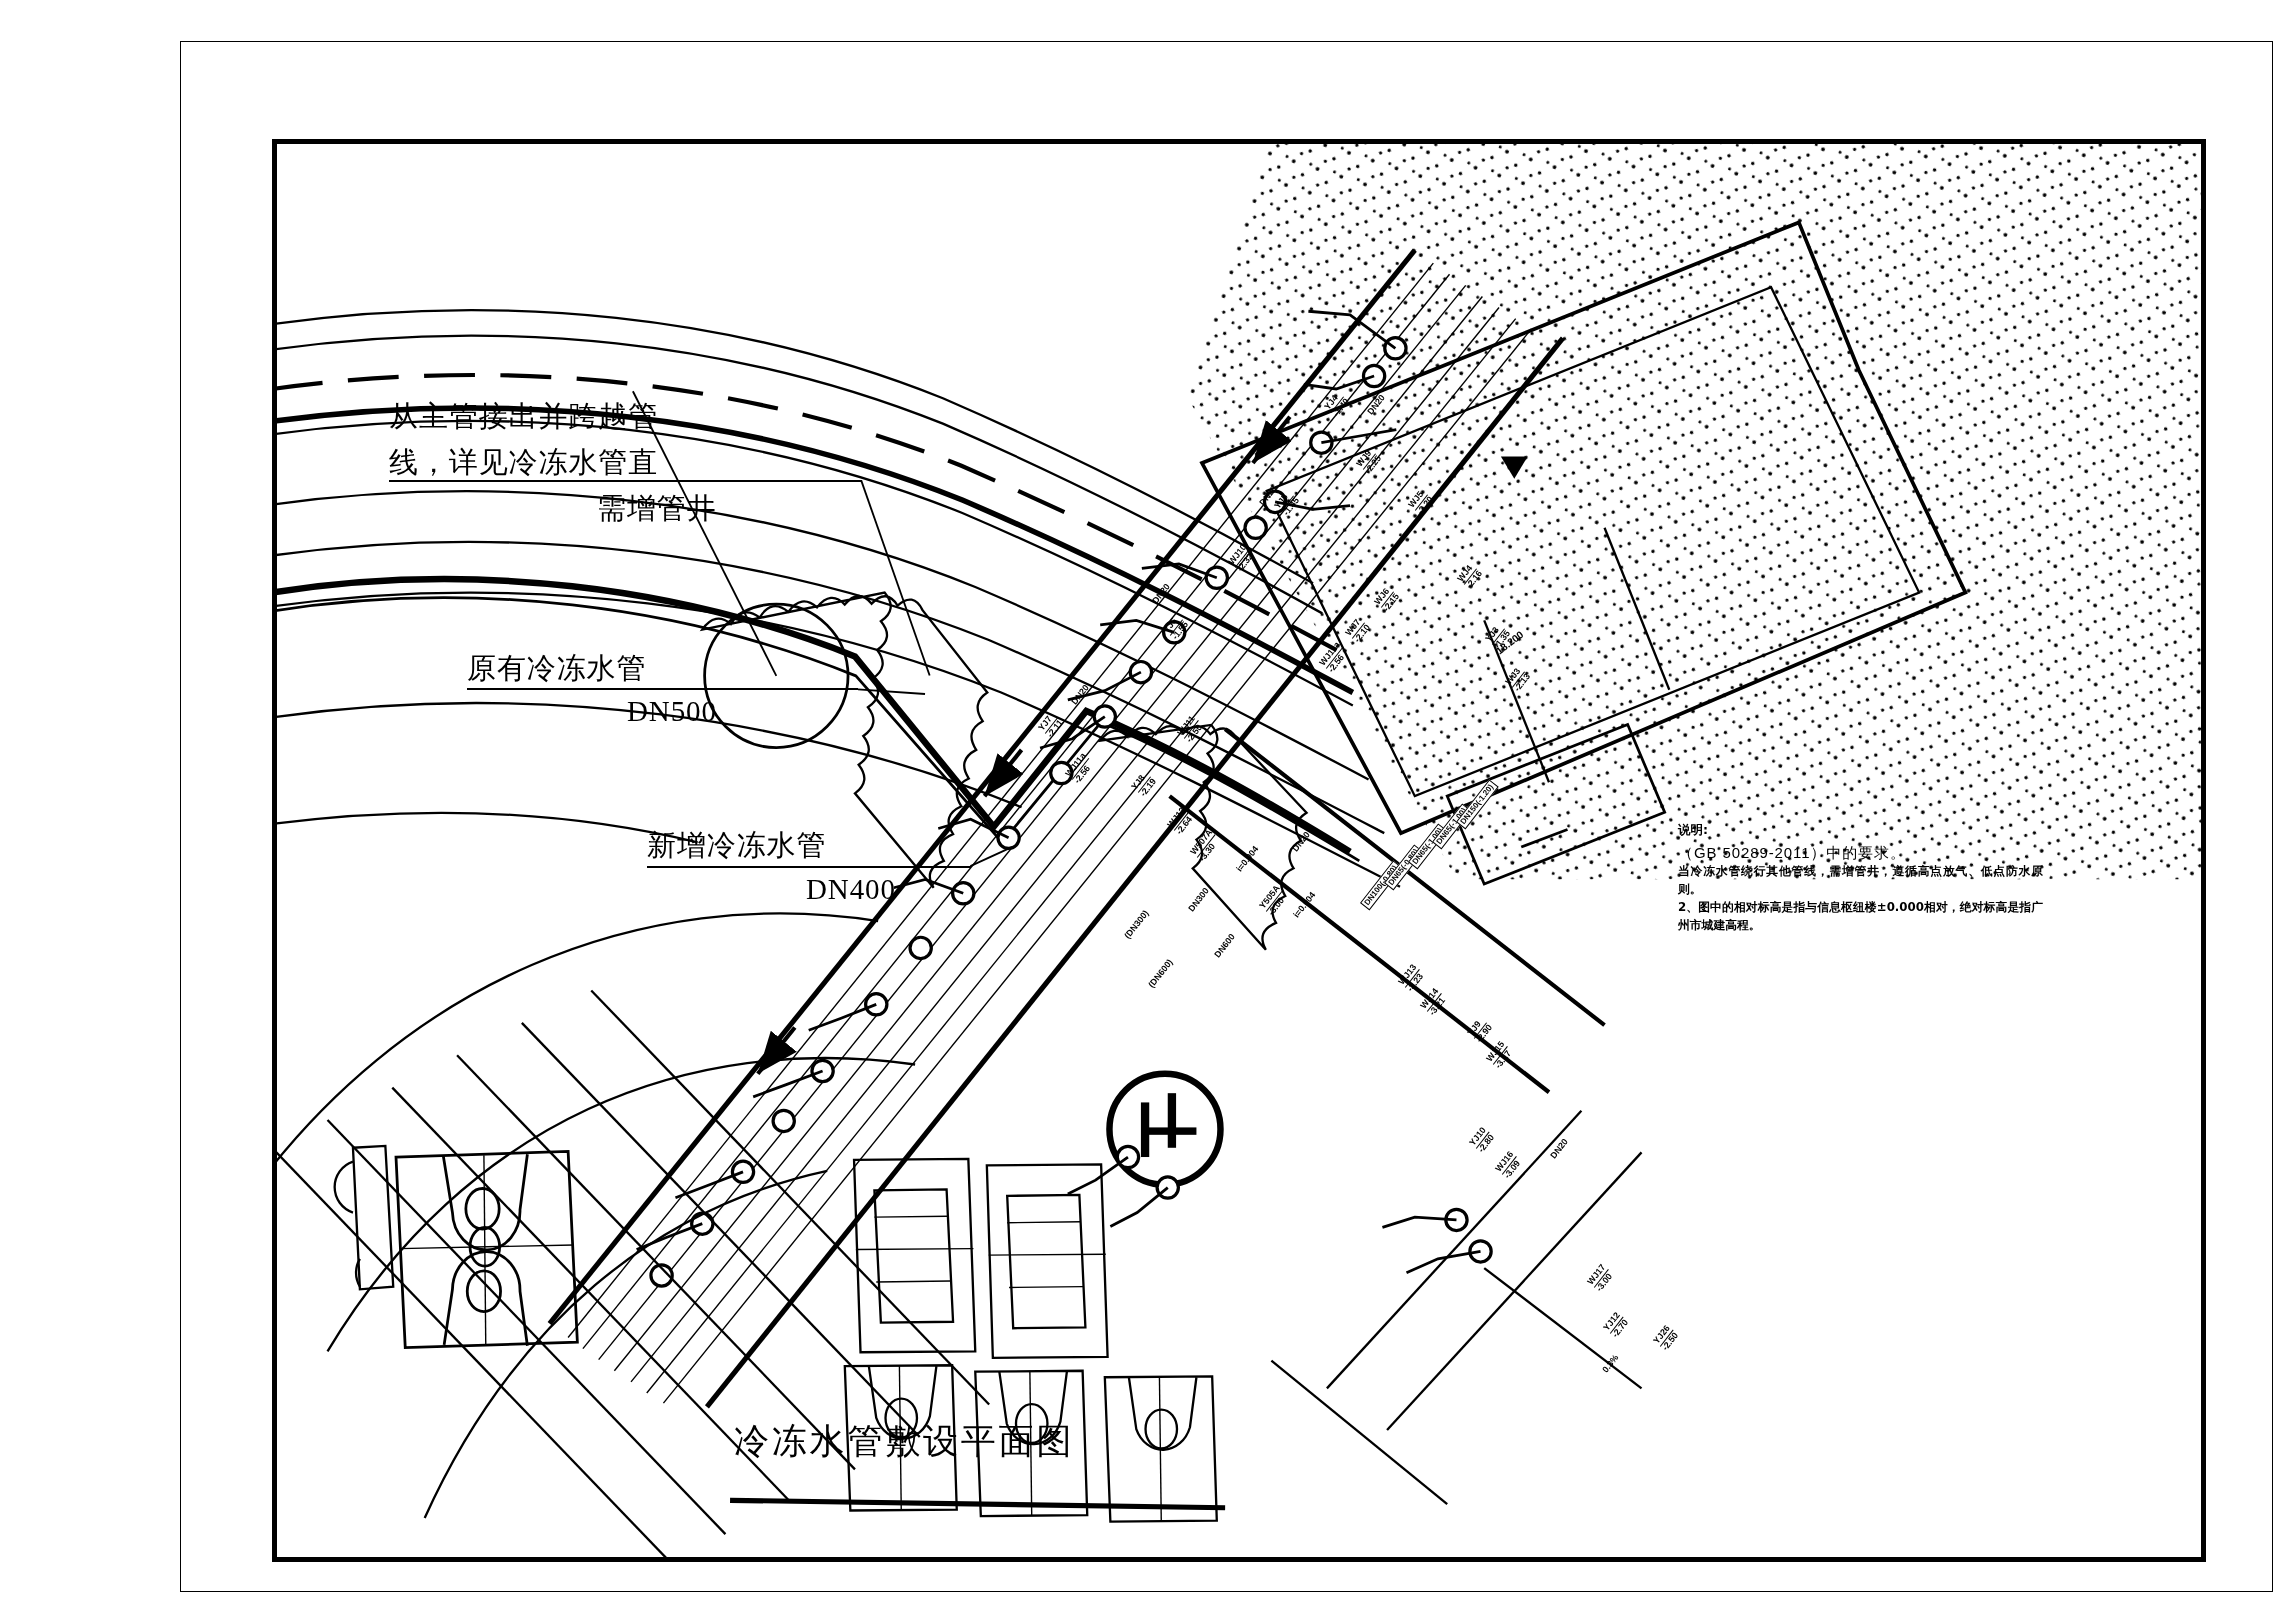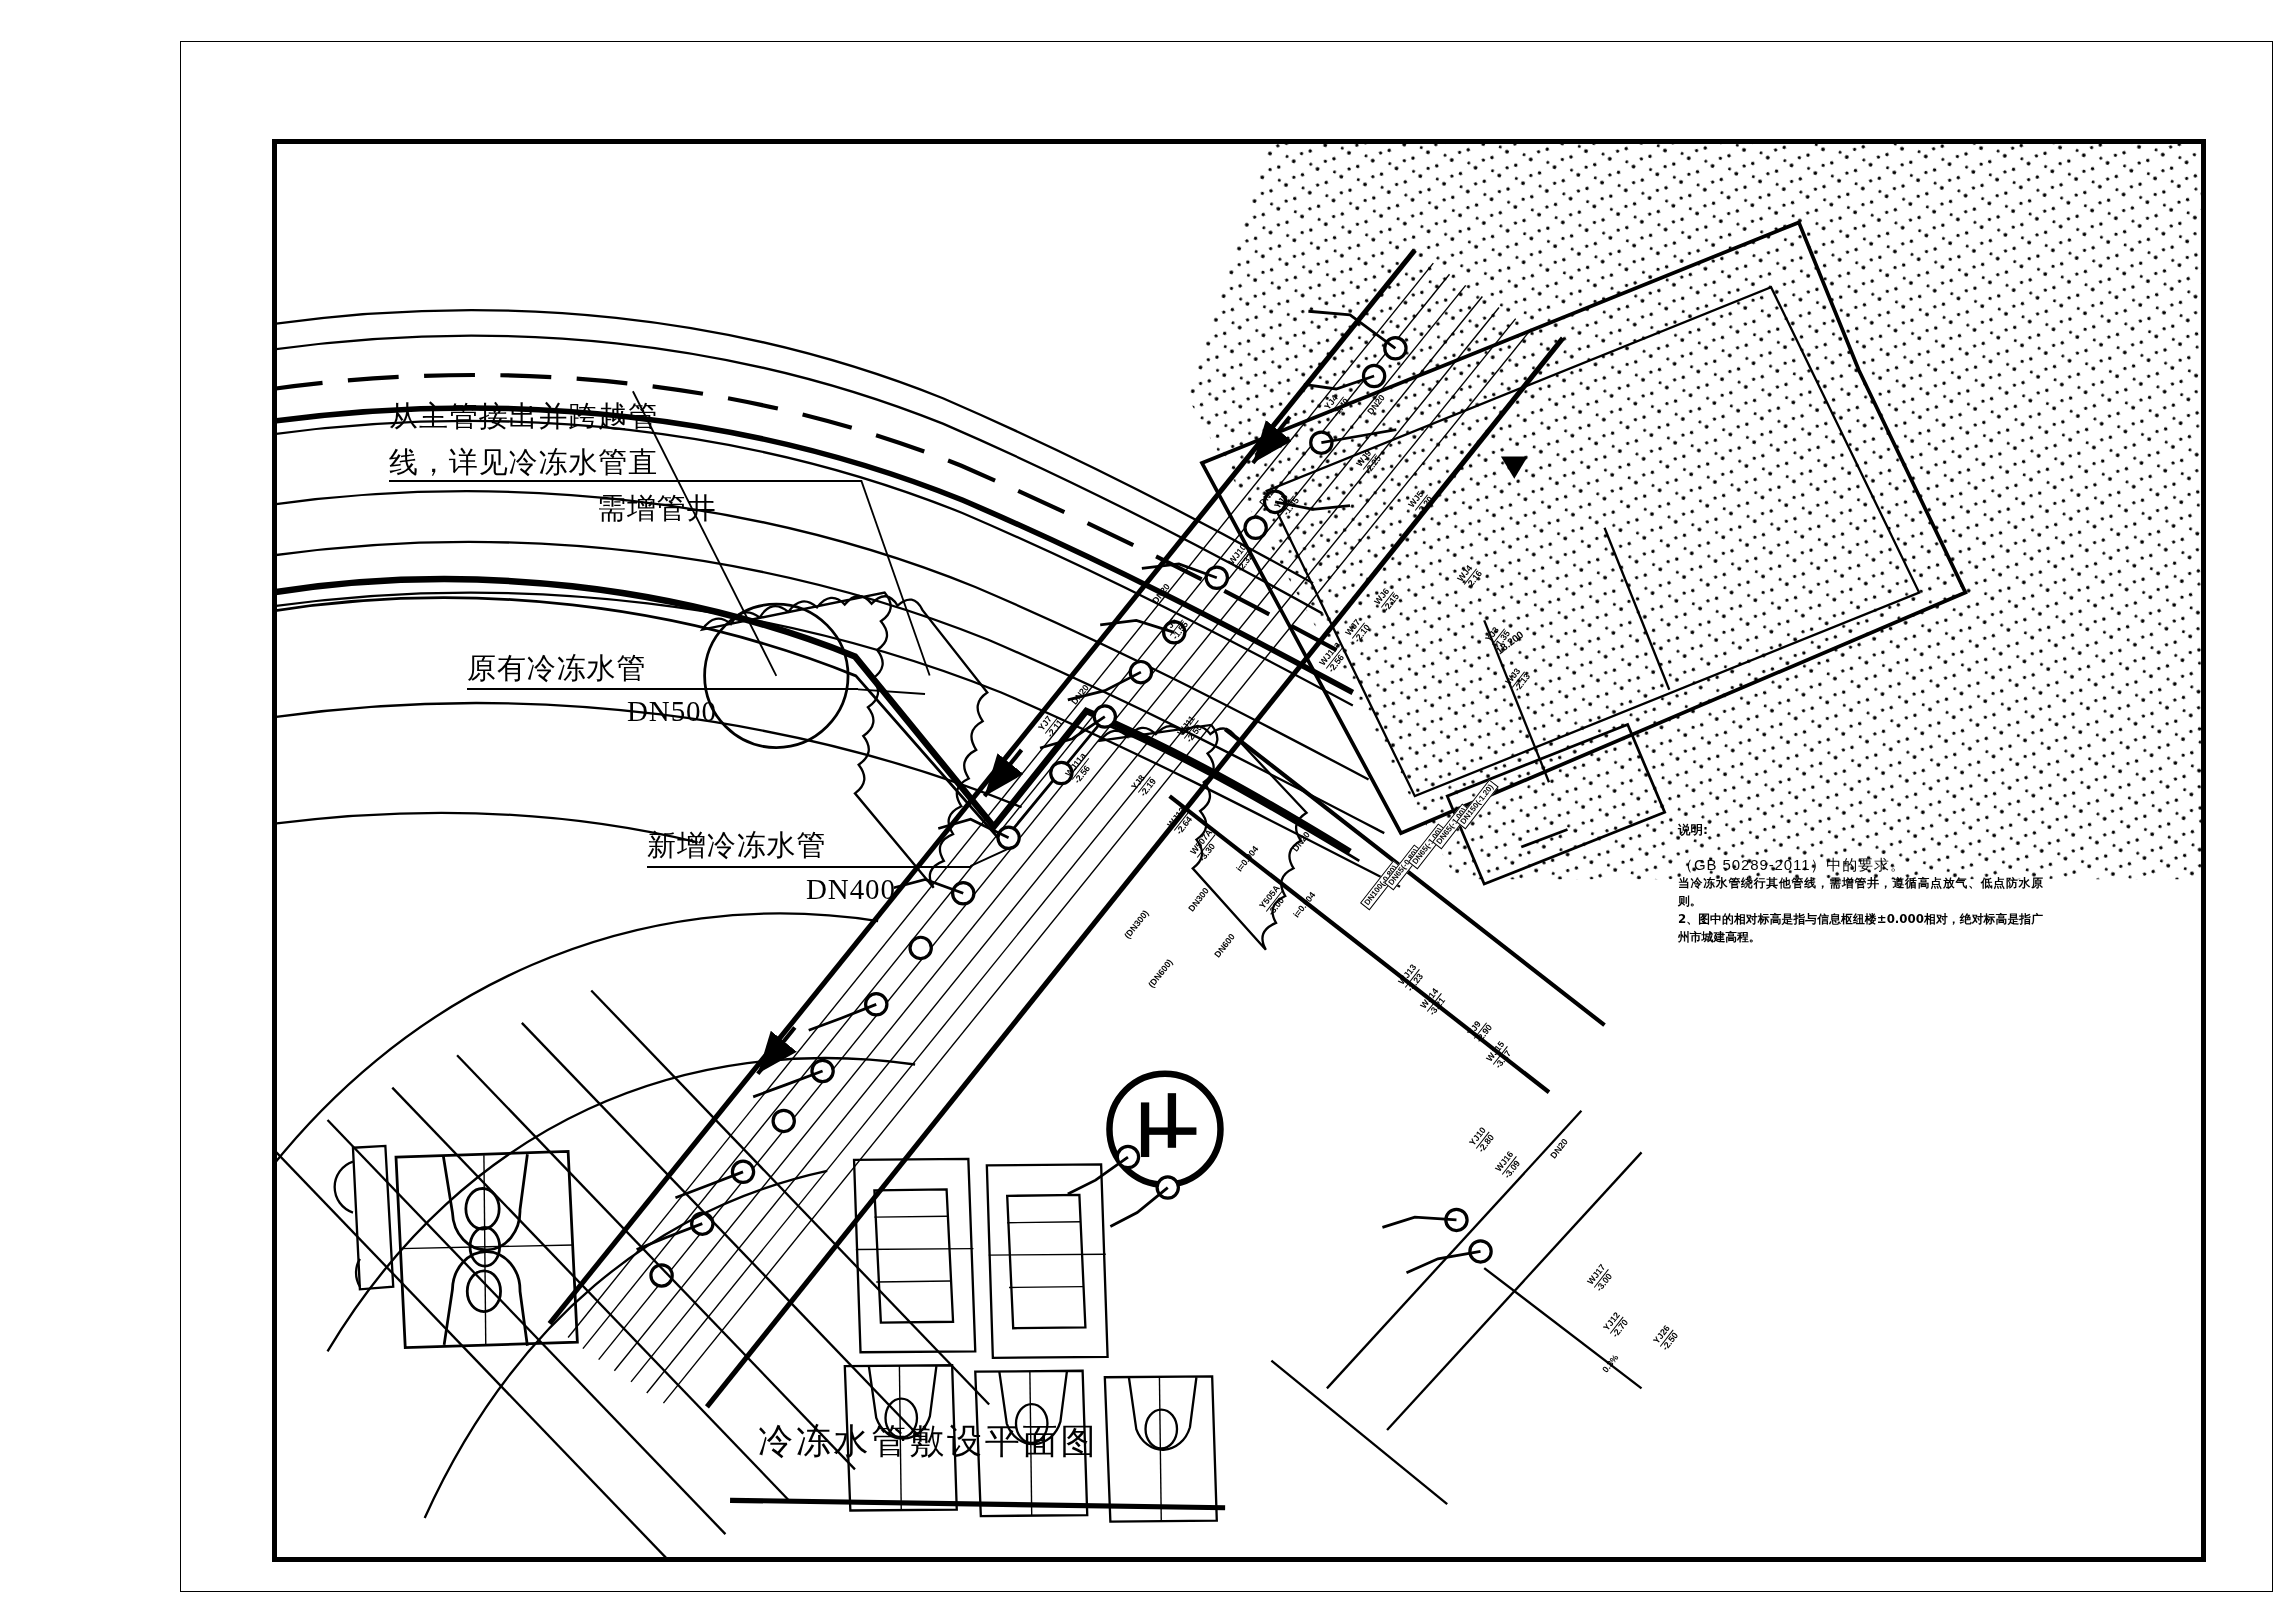--- a/index.html
+++ b/index.html
@@ -17,28 +17,28 @@
   
   #plan{position:absolute;left:272px;top:139px;width:1934px;height:1423px;display:block;}
 
   
   .lbl{position:absolute;white-space:pre;color:#000;
        font-family:"Liberation Serif","DejaVu Serif",serif;line-height:1.18;}
   .cn{font-family:"DejaVu Sans","Liberation Sans",sans-serif;}
 
   .callout{font-size:29px;letter-spacing:0.9px;}
   .bldg-name{font-size:55px;letter-spacing:4.6px;font-weight:400;}
-  .sheet-title{font-size:35px;letter-spacing:2.8px;margin-left:24px;}
+  .sheet-title{font-size:35px;letter-spacing:2.8px;}
 
   
   #notes{position:absolute;left:1678px;top:821px;width:365px;
          font-family:"DejaVu Sans","Liberation Sans",sans-serif;
          font-size:11.8px;line-height:18px;font-weight:700;
          letter-spacing:0px;color:#000;text-align:justify;}
-  #notes .hdr{font-size:12.5px;margin-bottom:17px;}
+  #notes .hdr{font-size:12.5px;margin-bottom:5px;}
   #notes p{margin:0 0 0 0;}
   #notes .gb{font-family:"Liberation Sans",sans-serif;font-weight:400;
              font-size:15px;letter-spacing:0.9px;}
 
   
   .ann{position:absolute;font-family:"Liberation Sans","DejaVu Sans",sans-serif;
        font-size:8.8px;font-weight:700;white-space:pre;color:#000;
        transform-origin:0 0;line-height:1.12;}
   .ann .u{border-bottom:0.9px solid #000;display:block;padding-bottom:0.5px;}
   .ann.sm{font-size:7.9px;}

